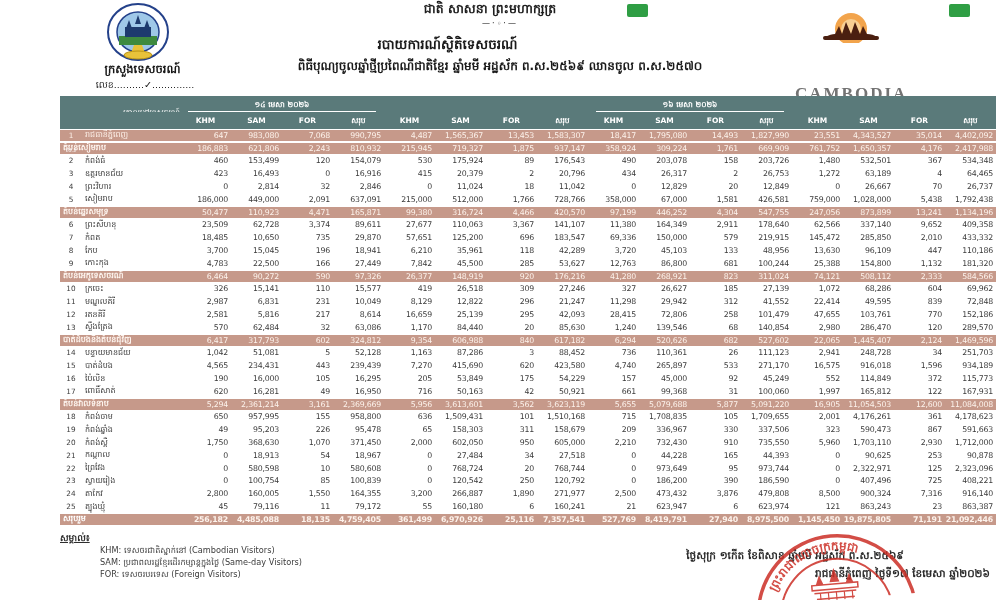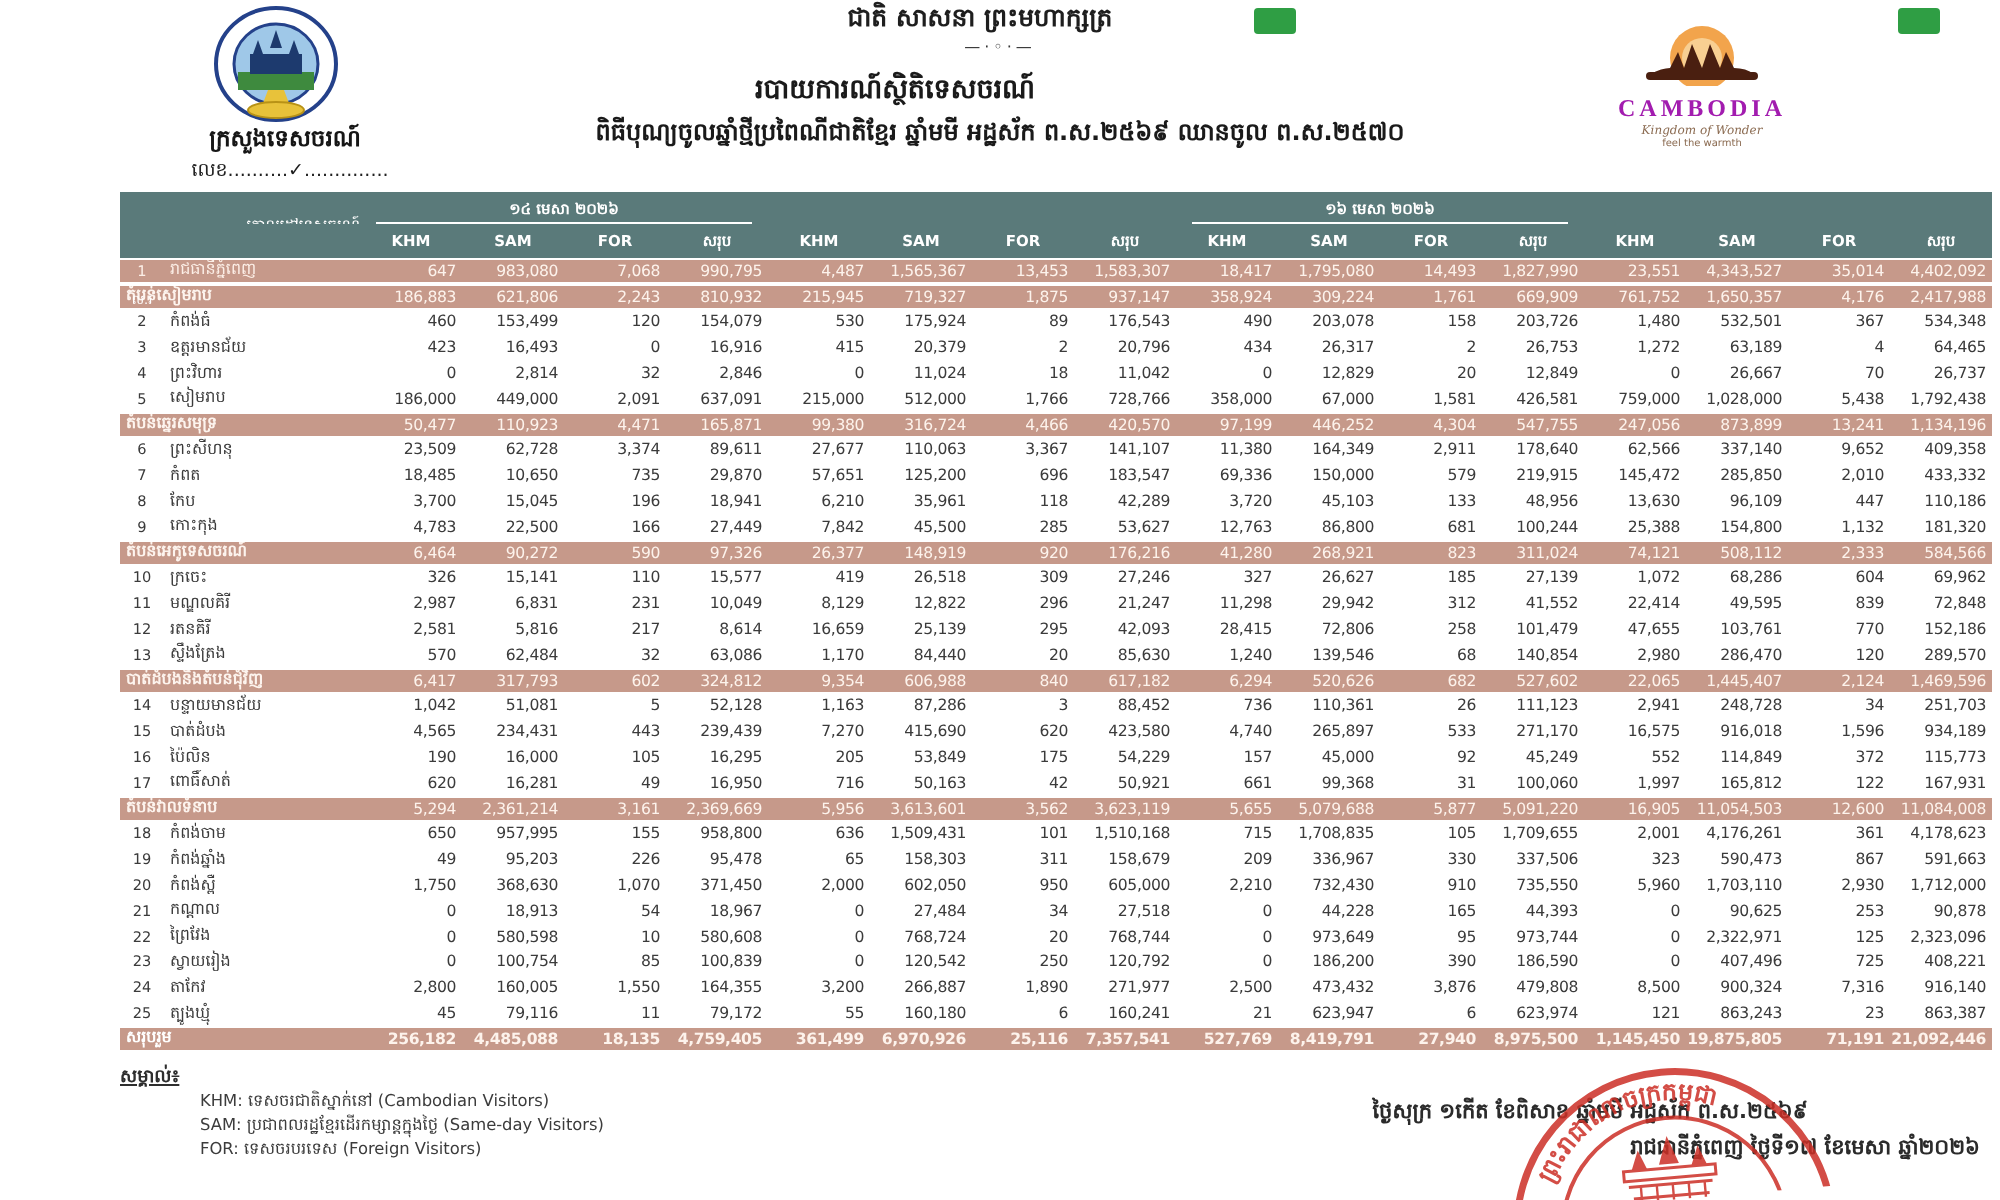--- a/index.html
+++ b/index.html
@@ -75,21 +75,21 @@
   <span>លេខ..........</span><span class="ref-check">✓</span><span>..............</span>
 </div>
 
 <div class="abs" style="left:795px;top:3px;width:112px;height:70px;text-align:center;">
   <svg width="112" height="40" viewBox="0 0 112 40">
     <circle cx="56" cy="26" r="16" fill="#f2a44c"></circle>
     <circle cx="56" cy="26" r="10" fill="#f8cf92"></circle>
     <path d="M30 34 q6 -3 10 -3 l4 -8 3 8 4 -12 5 12 4 -12 5 12 3 -8 4 8 q6 0 10 3 z" fill="#4a1f10"></path>
     <rect x="28" y="33" width="56" height="4" rx="2" fill="#4a1f10"></rect>
   </svg>
-  <div style="font-family:'Liberation Serif', serif;font-size:12px;letter-spacing:2px;color:#a21caf;font-weight:bold;">CAMBODIA</div>
+  <div style="font-family:'Liberation Serif', serif;font-size:17px;letter-spacing:2px;color:#737373;font-weight:bold;margin-top:37px;">CAMBODIA</div>
   <div style="font-family:'DejaVu Serif', serif;font-style:italic;font-size:6px;color:#8a6a50;">Kingdom of Wonder</div>
   <div style="font-size:5px;color:#8a6a50;">feel the warmth</div>
 </div>
 
 <div class="abs green-marker" style="left:627px;top:4px;"></div>
 <div class="abs green-marker" style="left:949px;top:4px;"></div>
 
 <div class="abs table">
   <div class="thead">
     <div class="h-no">ល.រ</div>

